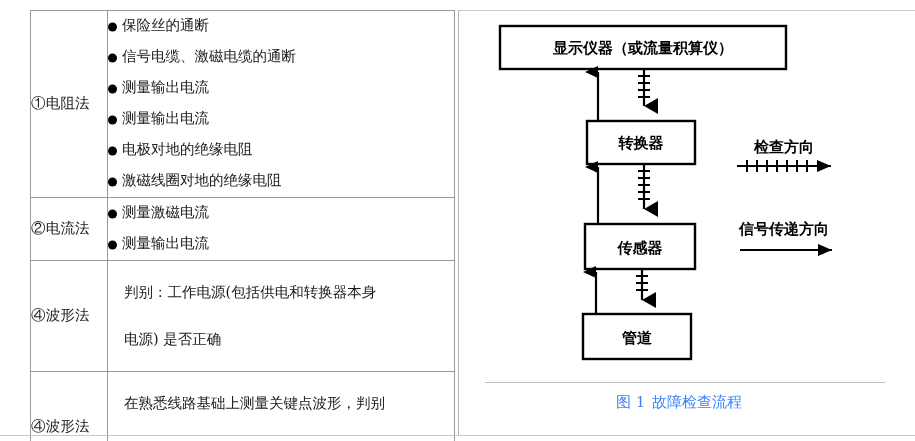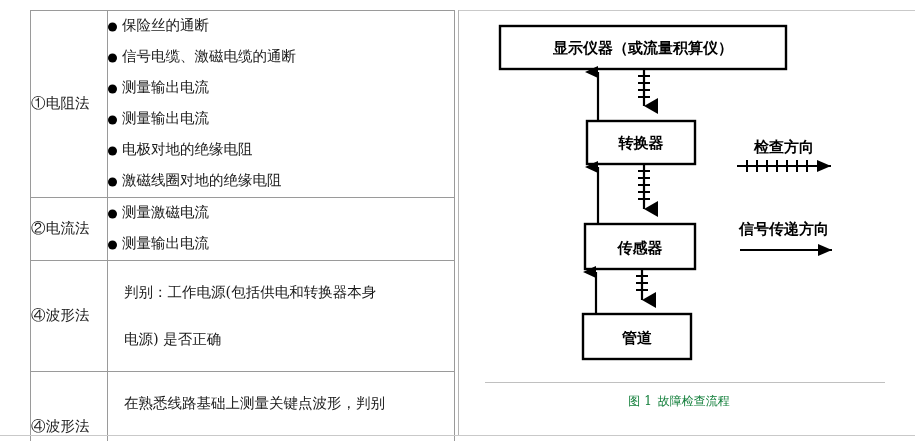--- a/index.html
+++ b/index.html
@@ -142,22 +142,22 @@
     height: 1px;
     background: #c0c0c0;
   }
   #figure-caption {
     position: absolute;
     left: 0;
     top: 393px;
     width: 440px;
     text-align: center;
     font-family: "DejaVu Serif", "Liberation Serif", serif;
-    font-size: 12px;
-    color: #15803d;
+    font-size: 15px;
+    color: #3b82f6;
   }
   #figure-caption .cap-num { margin-right: 2px; }
 </style>
 </head>
 <body>
 
 <div id="left-panel">
 
   <table class="method-table">
     <tbody>

